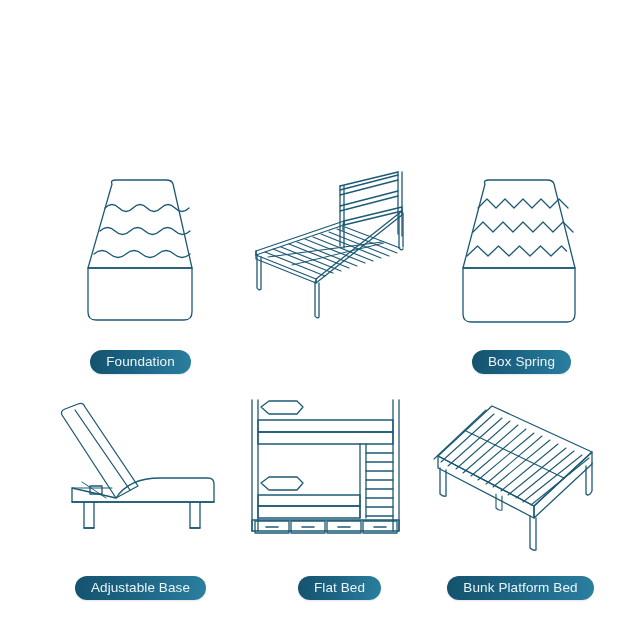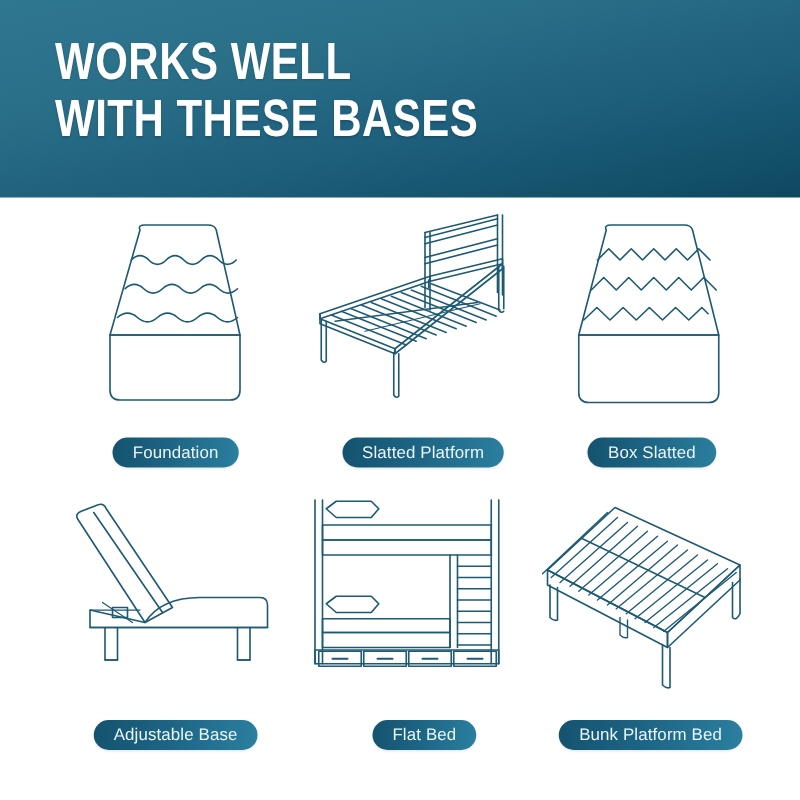--- a/index.html
+++ b/index.html
@@ -94,24 +94,20 @@
   #cell-2 { left: 403px; top: 6px;  }
   #cell-3 { left: 22px;  top: 232px; text-decoration: underline; }
   #cell-4 { left: 221px; top: 232px; }
   #cell-5 { left: 402px; top: 232px; }
 </style>
 </head>
 <body>
 
 <div id="page">
 
-  <div id="header">
-    <div id="header-title">WORKS WELL
-WITH THESE BASES</div>
-  </div>
 
   <div id="grid">
 
     <div class="cell" id="cell-0">
       <div class="art">
         <svg viewBox="0 0 213 190" fill="none" stroke="#1d5a74" stroke-width="1.3" stroke-linecap="round" stroke-linejoin="round">
 
           <path d="M78 20 Q76 16 82 16 L132 16 Q138 16 139 20 L158 104 L54 104 Z"></path>
 
           <path d="M71 44 q7 -7 14 0 t14 0 t14 0 t14 0 t14 0 t14 0"></path>
@@ -163,41 +159,38 @@
 
           <path d="M36 93 L150 78" stroke-width="1.1"></path>
           <path d="M60 101 L152 79" stroke-width="1.0"></path>
 
           <path d="M25 92 L25 124 M29 93 L29 125 M25 124 q2 3 4 1"></path>
           <path d="M83 118 L83 152 M87 119 L87 153 M83 152 q2 3 4 1"></path>
           <path d="M167 50 L167 84 M171 49 L171 83 M167 84 q2 3 4 1"></path>
           <path d="M111 60 L111 66"></path>
         </svg>
       </div>
-      <div class="pill-wrap">
-        <span class="pill">Slatted Platform</span>
-      </div>
     </div>
 
     <div class="cell" id="cell-2">
       <div class="art">
         <svg viewBox="0 0 213 190" fill="none" stroke="#1d5a74" stroke-width="1.3" stroke-linecap="round" stroke-linejoin="round">
           <path d="M70 20 Q68 16 74 16 L132 16 Q138 16 139 20 L160 104 L48 104 Z"></path>
 
           <path d="M63 44 l9 -9 l9 9 l9 -9 l9 9 l9 -9 l9 9 l9 -9 l9 9 l9 -9 l9 9"></path>
 
           <path d="M58 68 l10 -10 l10 10 l10 -10 l10 10 l10 -10 l10 10 l10 -10 l10 10 l10 -10 l10 10"></path>
 
           <path d="M52 92 l10.5 -10 l10.5 10 l10.5 -10 l10.5 10 l10.5 -10 l10.5 10 l10.5 -10 l10.5 10 l10.5 -10 l5 5"></path>
 
           <path d="M48 104 L160 104 L160 150 Q160 158 152 158 L56 158 Q48 158 48 150 Z"></path>
         </svg>
       </div>
       <div class="pill-wrap">
-        <span class="pill">Box Slatted</span>
+        <span class="pill">Box Spring</span>
       </div>
     </div>
 
     <div class="cell" id="cell-3">
       <div class="art">
         <svg viewBox="0 0 213 190" fill="none" stroke="#1d5a74" stroke-width="1.3" stroke-linecap="round" stroke-linejoin="round">
 
           <path d="M28 25 Q26 21 31 19 L44 14 Q49 12 51 17 L104 96 L82 108 Z"></path>
 
           <path d="M41 20 L96 100"></path>

